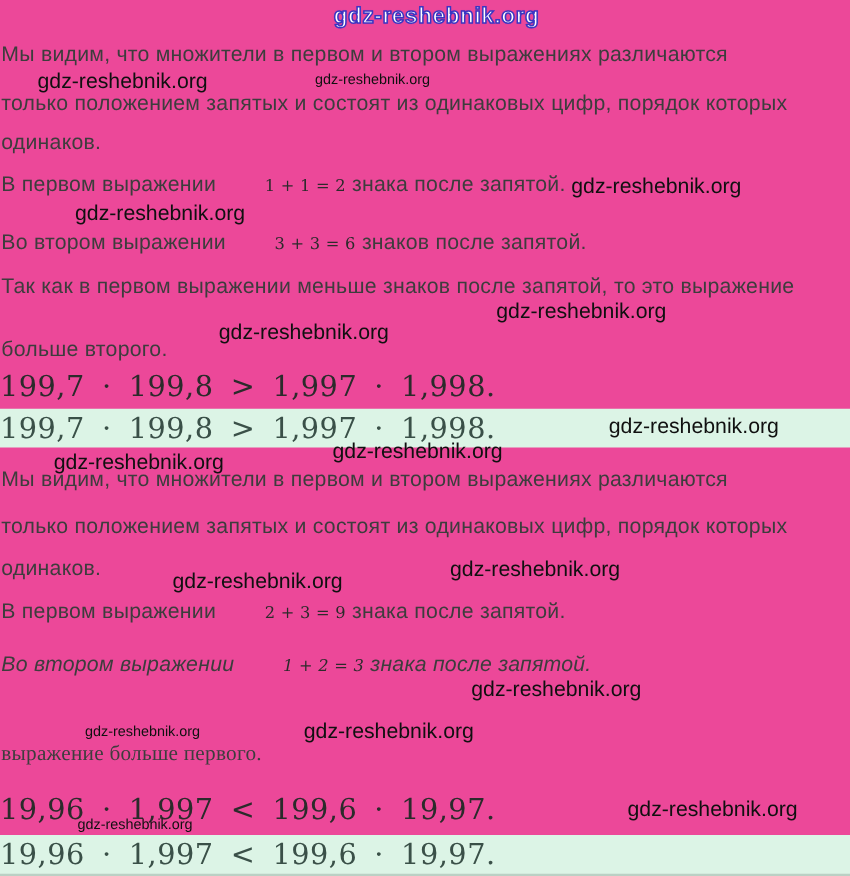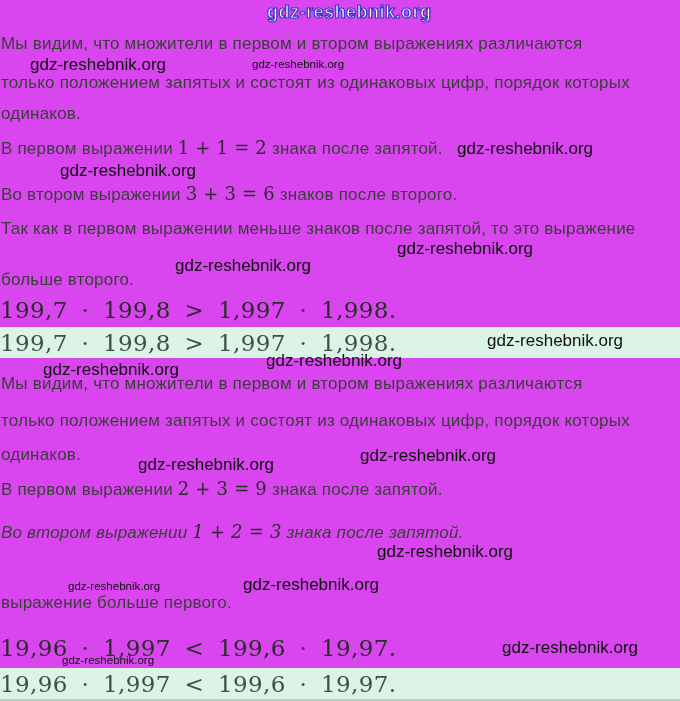--- a/index.html
+++ b/index.html
@@ -1,30 +1,30 @@
 <!DOCTYPE html>
 <html><head>
 <meta charset="utf-8">
 <style>
   html,body { margin:0; padding:0; background:#fff; }
   .page {
-    position:relative; width:680px; height:701px; background:#d946ef;
+    position:relative; width:680px; height:701px; background:#ec4899;
     overflow:hidden; font-family:"Liberation Sans", sans-serif;
   }
   .t {
     position:absolute; white-space:nowrap;
     font-size:17px; color:#3d3d3d; letter-spacing:0.2px; line-height:20px;
   }
   .math {
     position:absolute; white-space:nowrap;
     font-family:"DejaVu Serif", serif; font-size:23px; color:#2b2b2b;
     word-spacing:6px; letter-spacing:0.4px; line-height:24px;
   }
   .math-inline {
-    font-family:"DejaVu Serif", serif; font-size:18px; color:#2b2b2b;
+    font-family:"DejaVu Serif", serif; font-size:13px; color:#2b2b2b;margin-left:34px;
   }
   .wm {
     position:absolute; white-space:nowrap; color:#101010;
     font-family:"Liberation Sans", sans-serif; line-height:1.15;
   }
   .wm.lg { font-size:17px; }
   .wm.sm { font-size:11.5px; }
   .wm-top {
     position:absolute; white-space:nowrap; font-size:18px; font-weight:700;
     letter-spacing:0.5px; color:#ffffff;
@@ -53,21 +53,21 @@
   <div class="t" style="left:1px; top:73px;">только положением запятых и состоят из одинаковых цифр, порядок которых</div>
   <div class="t" style="left:1px; top:104px;">одинаков.</div>
 
   <div class="t" style="left:1px; top:138px;">
     <span>В первом выражении </span><span class="math-inline">1 + 1 = 2</span><span> знака после запятой.</span>
   </div>
   <div class="wm lg" style="left:457px; top:139px;">gdz-reshebnik.org</div>
   <div class="wm lg" style="left:60px; top:161px;">gdz-reshebnik.org</div>
 
   <div class="t" style="left:1px; top:184px;">
-    <span>Во втором выражении </span><span class="math-inline">3 + 3 = 6</span><span> знаков после второго.</span>
+    <span>Во втором выражении </span><span class="math-inline">3 + 3 = 6</span><span> знаков после запятой.</span>
   </div>
 
   <div class="t" style="left:1px; top:219px;">Так как в первом выражении меньше знаков после запятой, то это выражение</div>
   <div class="wm lg" style="left:397px; top:239px;">gdz-reshebnik.org</div>
   <div class="t" style="left:1px; top:270px;">больше второго.</div>
   <div class="wm lg" style="left:175px; top:256px;">gdz-reshebnik.org</div>
 
   <div class="math" style="left:0px; top:298px;">199,7 · 199,8 &gt; 1,997 · 1,998.</div>
 
   <div class="hl" style="top:327px; height:31px;">
@@ -87,21 +87,21 @@
     <span>В первом выражении </span><span class="math-inline">2 + 3 = 9</span><span> знака после запятой.</span>
   </div>
 
   <div class="t" style="left:1px; top:522px;font-style:italic;">
     <span>Во втором выражении </span><span class="math-inline">1 + 2 = 3</span><span> знака после запятой.</span>
   </div>
   <div class="wm lg" style="left:377px; top:542px;">gdz-reshebnik.org</div>
 
   <div class="wm sm" style="left:68px; top:580px;">gdz-reshebnik.org</div>
   <div class="wm lg" style="left:243px; top:575px;">gdz-reshebnik.org</div>
-  <div class="t" style="left:1px; top:593px;">выражение больше первого.</div>
+  <div class="t" style="left:1px; top:593px;font-family:Liberation Serif, serif;">выражение больше первого.</div>
 
   <div class="math" style="left:0px; top:636px;">19,96 · 1,997 &lt; 199,6 · 19,97.</div>
   <div class="wm lg" style="left:502px; top:638px;">gdz-reshebnik.org</div>
   <div class="wm sm" style="left:62px; top:654px;">gdz-reshebnik.org</div>
 
   <div class="hl" style="top:668px; height:33px;">
     <div class="math" style="left:0px; top:4px;">19,96 · 1,997 &lt; 199,6 · 19,97.</div>
   </div>
 
   <div class="bottom-edge"></div>

